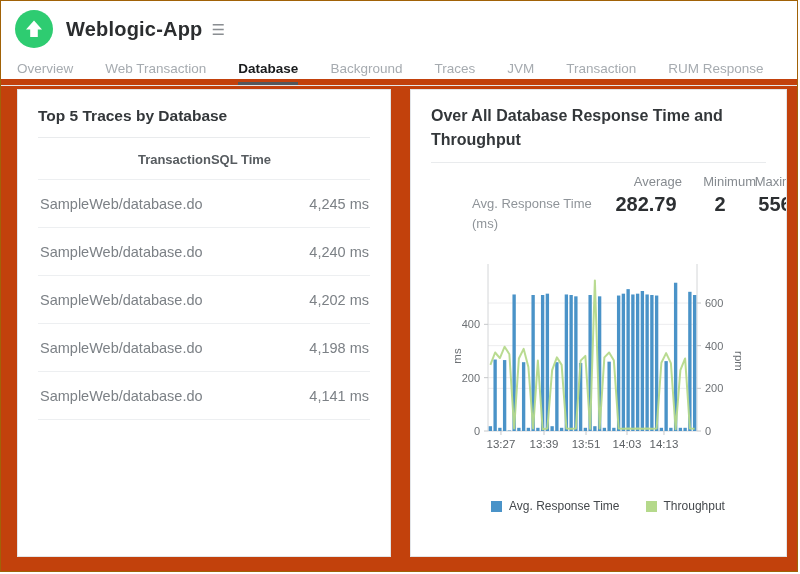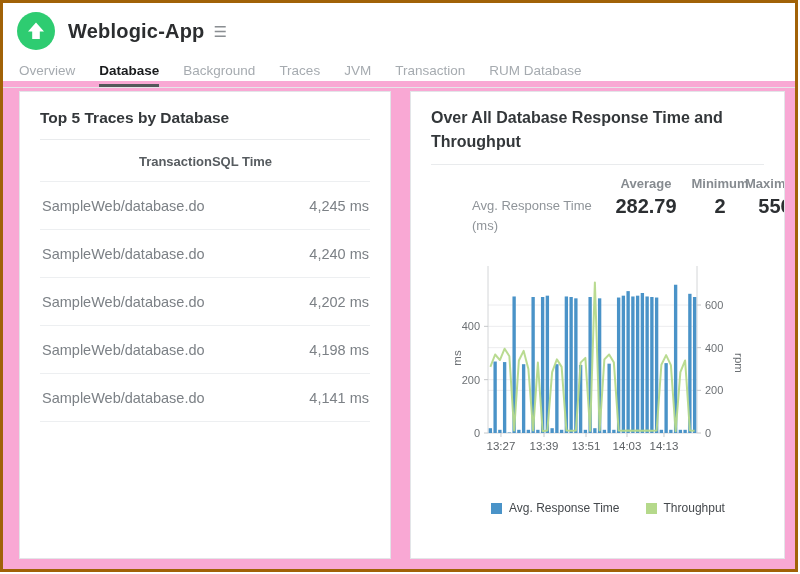--- a/index.html
+++ b/index.html
@@ -1,25 +1,25 @@
 <!DOCTYPE html>
 <html><head>
 <meta charset="utf-8">
 <style>
   * { box-sizing: border-box; margin: 0; padding: 0; }
   body { font-family: "Liberation Sans", sans-serif; background:#fff; }
-  .screen { width:798px; height:572px; border:3px solid #a16207; background:#f9a8d4; overflow:hidden; }
+  .screen { width:798px; height:572px; border:1px solid #a16207; background:#c2410c; overflow:hidden; }
 
   
   .app-header { background:#fff; height:78px; }
   .title-row { display:flex; align-items:center; padding:9px 0 0 14px; }
   .avatar { width:38px; height:38px; border-radius:50%; display:flex; align-items:center; justify-content:center; flex:0 0 38px; }
   .app-title { font-size:20px; font-weight:700; color:#2b2d2f; margin-left:13px; letter-spacing:.2px; }
   .menu-icon { font-size:15px; color:#8a8e92; margin-left:9px; margin-top:2px; cursor:pointer; }
-  .tab-bar { display:flex; gap:24px; padding:0 0 0 16px; border-bottom:1px solid #e5e7e9; margin-top:7px; }
+  .tab-bar { display:flex; gap:32px; padding:0 0 0 16px; border-bottom:1px solid #e5e7e9; margin-top:7px; }
   .tab { font-size:13.5px; color:#a6abb0; padding:6px 0 9px 0; cursor:pointer; white-space:nowrap; }
   .tab.active { color:#191b1d; font-weight:700; border-bottom:3px solid #54575a; padding-bottom:6px; }
 
   
   .main { display:flex; gap:19px; padding:10px 10px 0 16px; }
   .card { background:#fff; border:1px solid #e3e5e8; height:468px; padding:14px 20px; }
   .card-left { width:376px; }
   .card-right { width:379px; overflow:hidden; position:relative; }
   .panel-title { font-size:15.5px; font-weight:700; color:#33373a; line-height:1.5; }
   .card-right .panel-title { font-size:16px; max-width:322px; }
@@ -32,21 +32,21 @@
           font-size:14.5px; color:#7c8186; padding:0 1px 0 2px; cursor:pointer; }
 
   
   .stats { position:relative; margin-top:8px; height:88px; }
   .srow { position:relative; }
   .srow.head { height:22px; font-size:13px; color:#868b90; }
   .srow.r1 { height:42px; }
   .srow.r2 { height:24px; }
   .slabel { position:absolute; left:41px; top:1px; font-size:13px; color:#8f9499; line-height:1.55; width:135px; }
   .sval { position:absolute; width:72px; text-align:center; top:0; font-size:20px; font-weight:700; color:#2c2f32; }
-  .shead { position:absolute; width:72px; text-align:center; top:3px; font-weight:700; }
+  .shead { position:absolute; width:72px; text-align:right; top:3px; font-weight:400; }
   .c1 { left:179px; } .c2 { left:253px; } .c3 { left:308px; }
 
   
   .chart-wrap { margin-top:2px; }
   svg text { font-family:"Liberation Sans", sans-serif; }
   .legend { display:flex; gap:26px; align-items:center; margin:38px 0 0 60px; }
   .legend-item { display:flex; align-items:center; gap:7px; font-size:12px; color:#45494d; cursor:pointer; }
   .legend-swatch { width:11px; height:11px; display:inline-block; }
 </style>
 </head>
@@ -60,26 +60,27 @@
         <svg width="38" height="38" viewBox="0 0 38 38">
           <circle cx="19" cy="19" r="19" id="avatar-circle" fill="#2ecc71"></circle>
           <path d="M19 10.5 L27 19.5 H22.8 V27 H15.2 V19.5 H11 Z" fill="#ffffff"></path>
         </svg>
       </div>
       <h1 class="app-title">Weblogic-App</h1>
       <span class="menu-icon">☰</span>
     </div>
     <nav class="tab-bar">
       <span class="tab">Overview</span>
+      <span class="tab">Web Transaction</span>
       <span class="tab active">Database</span>
       <span class="tab">Background</span>
       <span class="tab">Traces</span>
       <span class="tab">JVM</span>
       <span class="tab">Transaction</span>
-      <span class="tab">RUM Database</span>
+      <span class="tab">RUM Response</span>
     </nav>
   </header>
 
   <main class="main">
 
     <section class="card card-left">
       <h2 class="panel-title">Top 5 Traces by Database</h2>
       <div class="divider"></div>
       <div class="thead">
         <span>Transaction</span>

